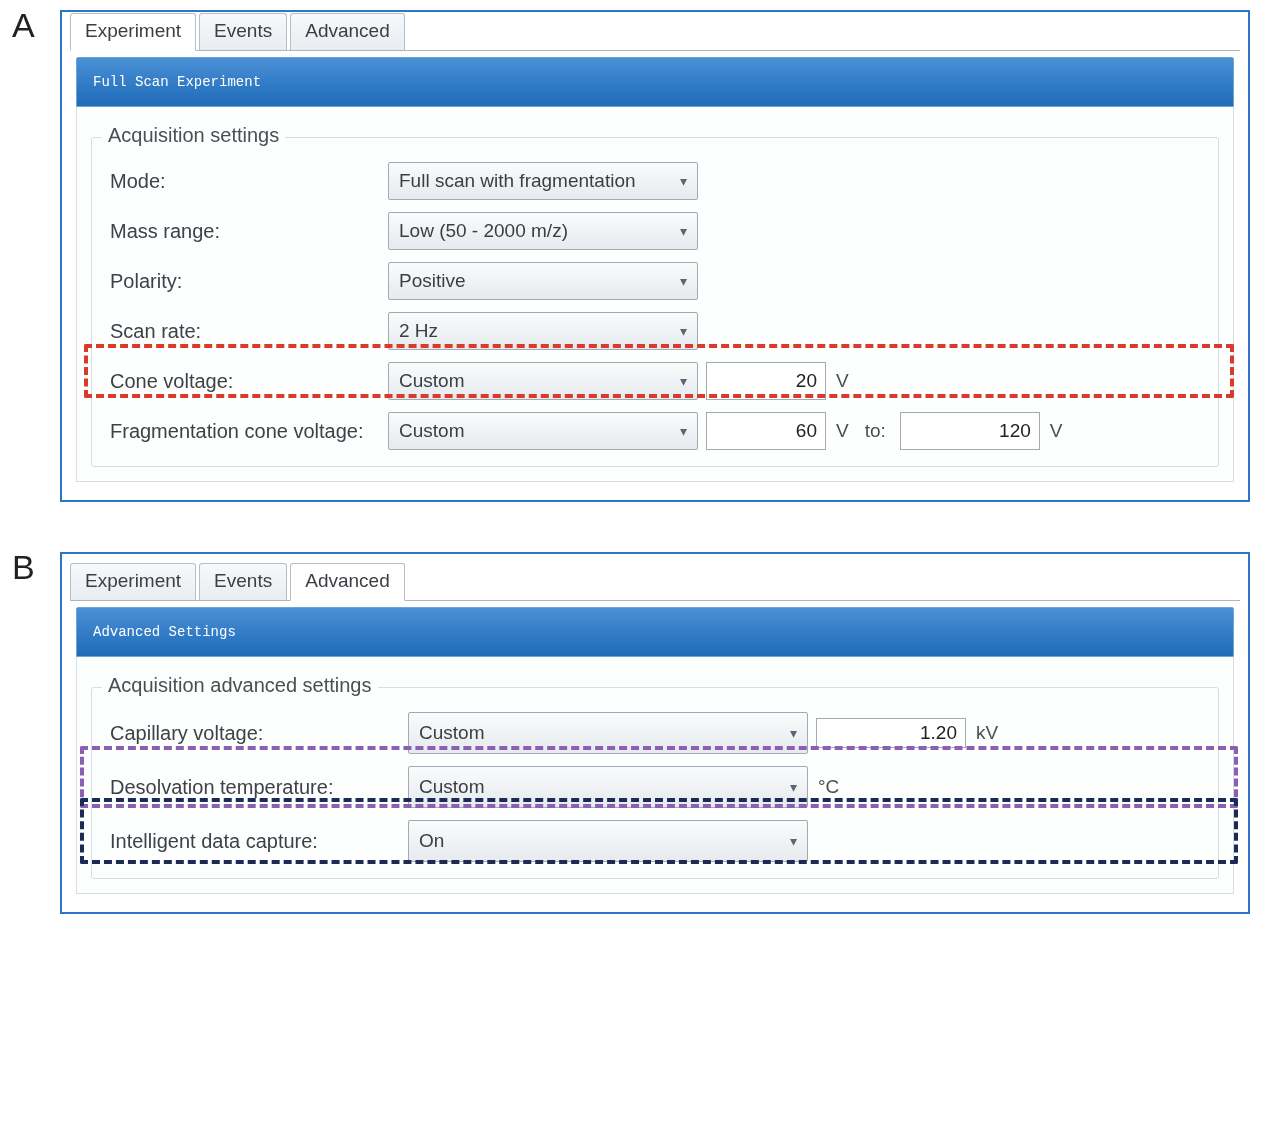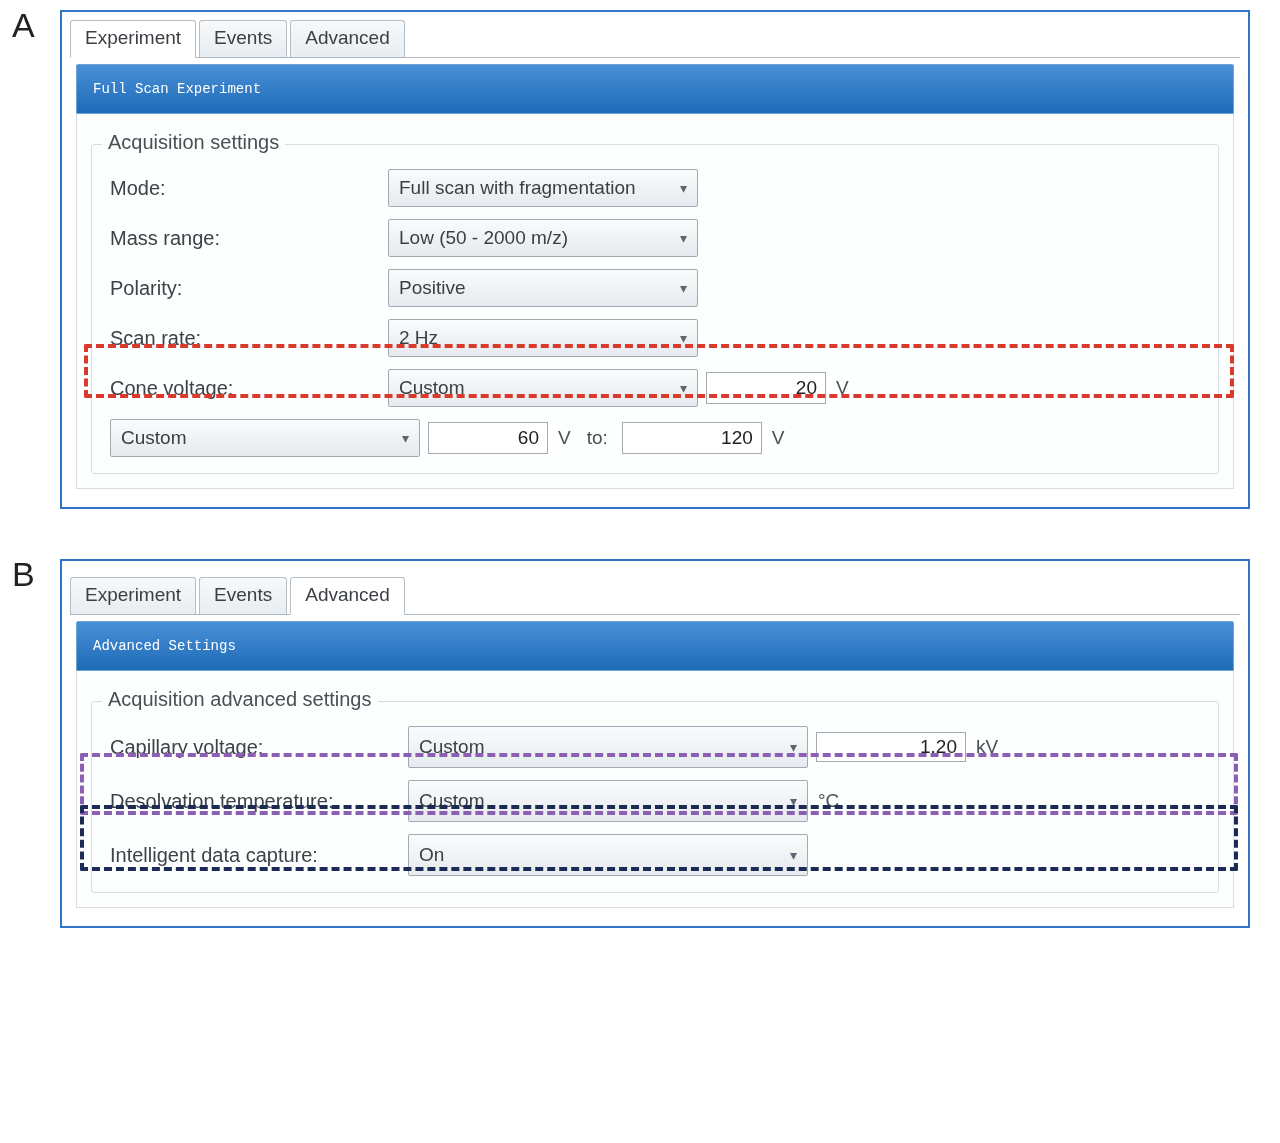--- a/index.html
+++ b/index.html
@@ -39,21 +39,20 @@
   .tab {
     padding: 6px 14px 8px;
     border: 1px solid #b5bfc7;
     border-bottom: none;
     background: linear-gradient(#f7f9fb, #e8edf1);
     color:#3b3f44;
     margin-right: 3px;
     border-radius: 3px 3px 0 0;
     font-size: 19px;
     cursor:pointer;
-    margin-top:7px;
   }
   .tab.active {
     background:#fff;
     position:relative;
     top:1px;
     border-bottom:1px solid #fff;
   }
 
   .section {
     margin: 0 6px;
@@ -115,21 +114,21 @@
     border-radius: 2px;
     background: linear-gradient(#fafbfc, #e6eaee);
     color:#3b3f44;
     font-size:19px;
     cursor:pointer;
   }
   .panel-b .select { width: 400px; height:42px; }
   .select .chev { color:#5a6670; font-size:14px; margin-left:8px; }
 
   .numbox {
-    height:32px;
+    height:38px;
     border:1px solid #a2abb3;
     background:#fff;
     padding: 4px 8px;
     font-size:19px;
     text-align:right;
     color:#222;
   }
   .panel-b .numbox { height:30px; }
   .unit { color:#4a4f55; font-size:19px; margin:0 6px 0 2px; white-space:nowrap; }
 
@@ -196,20 +195,21 @@
             <div class="row-label">Cone voltage:</div>
             <div class="select">
               <span>Custom</span>
               <span class="chev">▾</span>
             </div>
             <input class="numbox" style="width: 120px;" value="20">
             <span class="unit">V</span>
           </div>
 
           <div class="row">
+            <div class="row-label">Fragmentation cone voltage:</div>
             <div class="select">
               <span>Custom</span>
               <span class="chev">▾</span>
             </div>
             <input class="numbox" style="width: 120px;" value="60">
             <span class="unit">V</span>
             <span class="unit">to:</span>
             <input class="numbox" style="width: 140px;" value="120">
             <span class="unit">V</span>
           </div>

